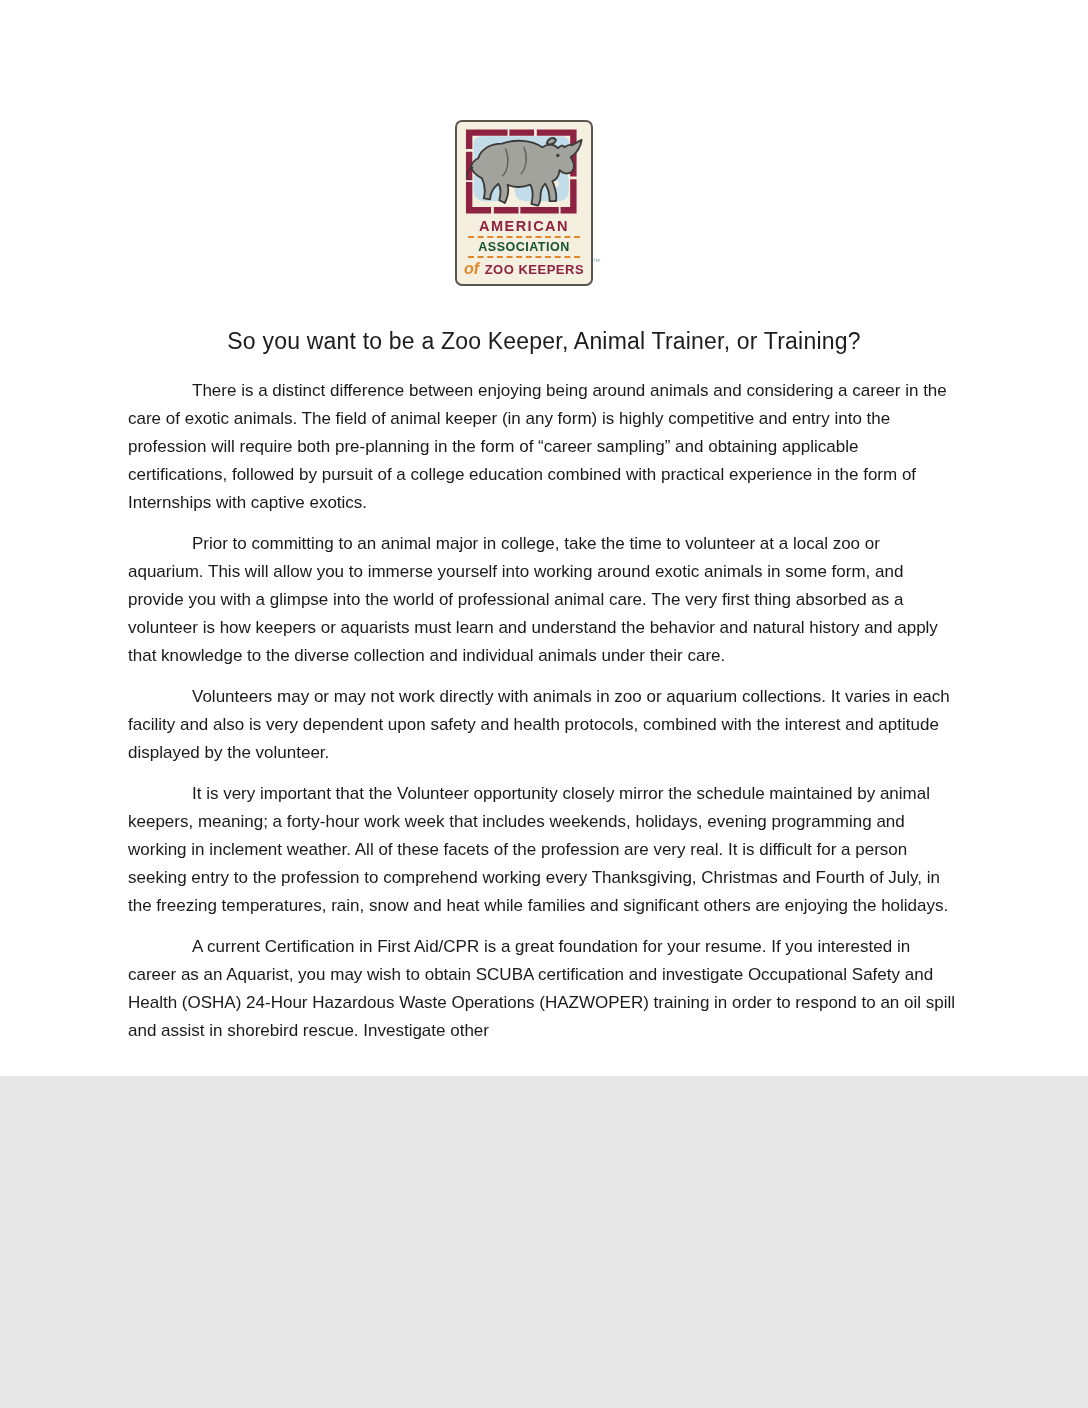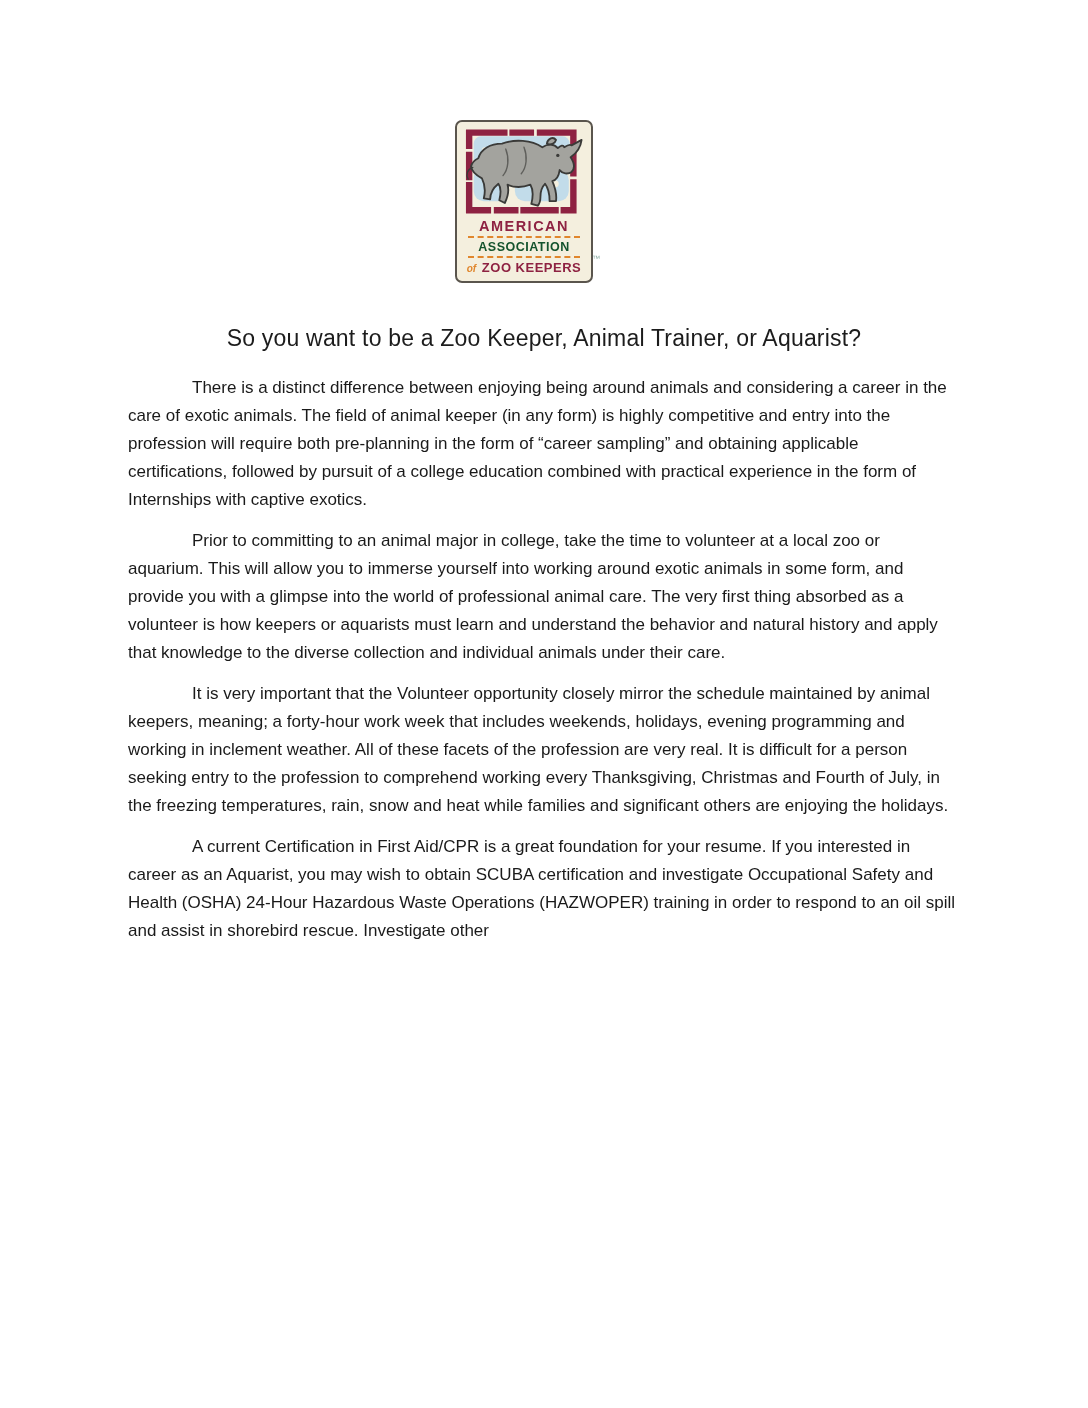--- a/index.html
+++ b/index.html
@@ -1,19 +1,19 @@
 <!DOCTYPE html>
 <html><head>
 <meta charset="utf-8">
 <style>
   html, body { margin: 0; padding: 0; background: #e8e8e8; }
   .page {
     position: relative;
     width: 1088px;
-    height: 1408px;
+    height: 1076px;
     margin: 0 auto;
     background: #ffffff;
     font-family: "Liberation Sans", sans-serif;
     color: #1a1a1a;
     overflow: hidden;
   }
   .content {
     margin: 0 128px;
   }
 
@@ -57,21 +57,21 @@
   }
   .logo-word3 {
     text-align: center;
     font-weight: 700;
     font-size: 13px;
     white-space: nowrap;
   }
   .logo-word3 .of {
     color: #e0862c;
     font-style: italic;
-    font-size: 10px;
+    font-size: 16px;
     margin-right: 2px;
   }
   .logo-word3 .main {
     color: #8e2242;
     letter-spacing: 0.5px;
   }
   .tm-mark {
     position: absolute;
     right: -9px;
     bottom: 18px;
@@ -166,25 +166,26 @@
       <div class="logo-word3">
         <span class="of">of</span>
         <span class="main">ZOO KEEPERS</span>
       </div>
       <span class="tm-mark">™</span>
     </div>
   </div>
 
   <div class="content">
 
-    <h1 class="doc-title">So you want to be a Zoo Keeper, Animal Trainer, or Aquarist?</h1>
+    <h1 class="doc-title">So you want to be a Zoo Keeper, Animal Trainer, or Training?</h1>
 
     <div class="doc-body">
       <p>There is a distinct difference between enjoying being around animals and considering a career in the care of exotic animals. The field of animal keeper (in any form) is highly competitive and entry into the profession will require both pre-planning in the form of “career sampling” and obtaining applicable certifications, followed by pursuit of a college education combined with practical experience in the form of Internships with captive exotics.</p>
 
       <p>Prior to committing to an animal major in college, take the time to volunteer at a local zoo or aquarium. This will allow you to immerse yourself into working around exotic animals in some form, and provide you with a glimpse into the world of professional animal care. The very first thing absorbed as a volunteer is how keepers or aquarists must learn and understand the behavior and natural history and apply that knowledge to the diverse collection and individual animals under their care.</p>
+      <p>Volunteers may or may not work directly with animals in zoo or aquarium collections. It varies in each facility and also is very dependent upon safety and health protocols, combined with the interest and aptitude displayed by the volunteer.</p>
       <p>It is very important that the Volunteer opportunity closely mirror the schedule maintained by animal keepers, meaning; a forty-hour work week that includes weekends, holidays, evening programming and working in inclement weather.  All of these facets of the profession are very real.  It is difficult for a person seeking entry to the profession to comprehend working every Thanksgiving, Christmas and Fourth of July, in the freezing temperatures, rain, snow and heat while families and significant others are enjoying the holidays.</p>
 
       <p>A current Certification in First Aid/CPR is a great foundation for your resume. If you interested in career as an Aquarist, you may wish to obtain SCUBA certification and investigate Occupational Safety and Health (OSHA) 24-Hour Hazardous Waste Operations (HAZWOPER) training in order to respond to an oil spill and assist in shorebird rescue.  Investigate other</p>
     </div>
   </div>
 
 </div>
 
 </body></html>

